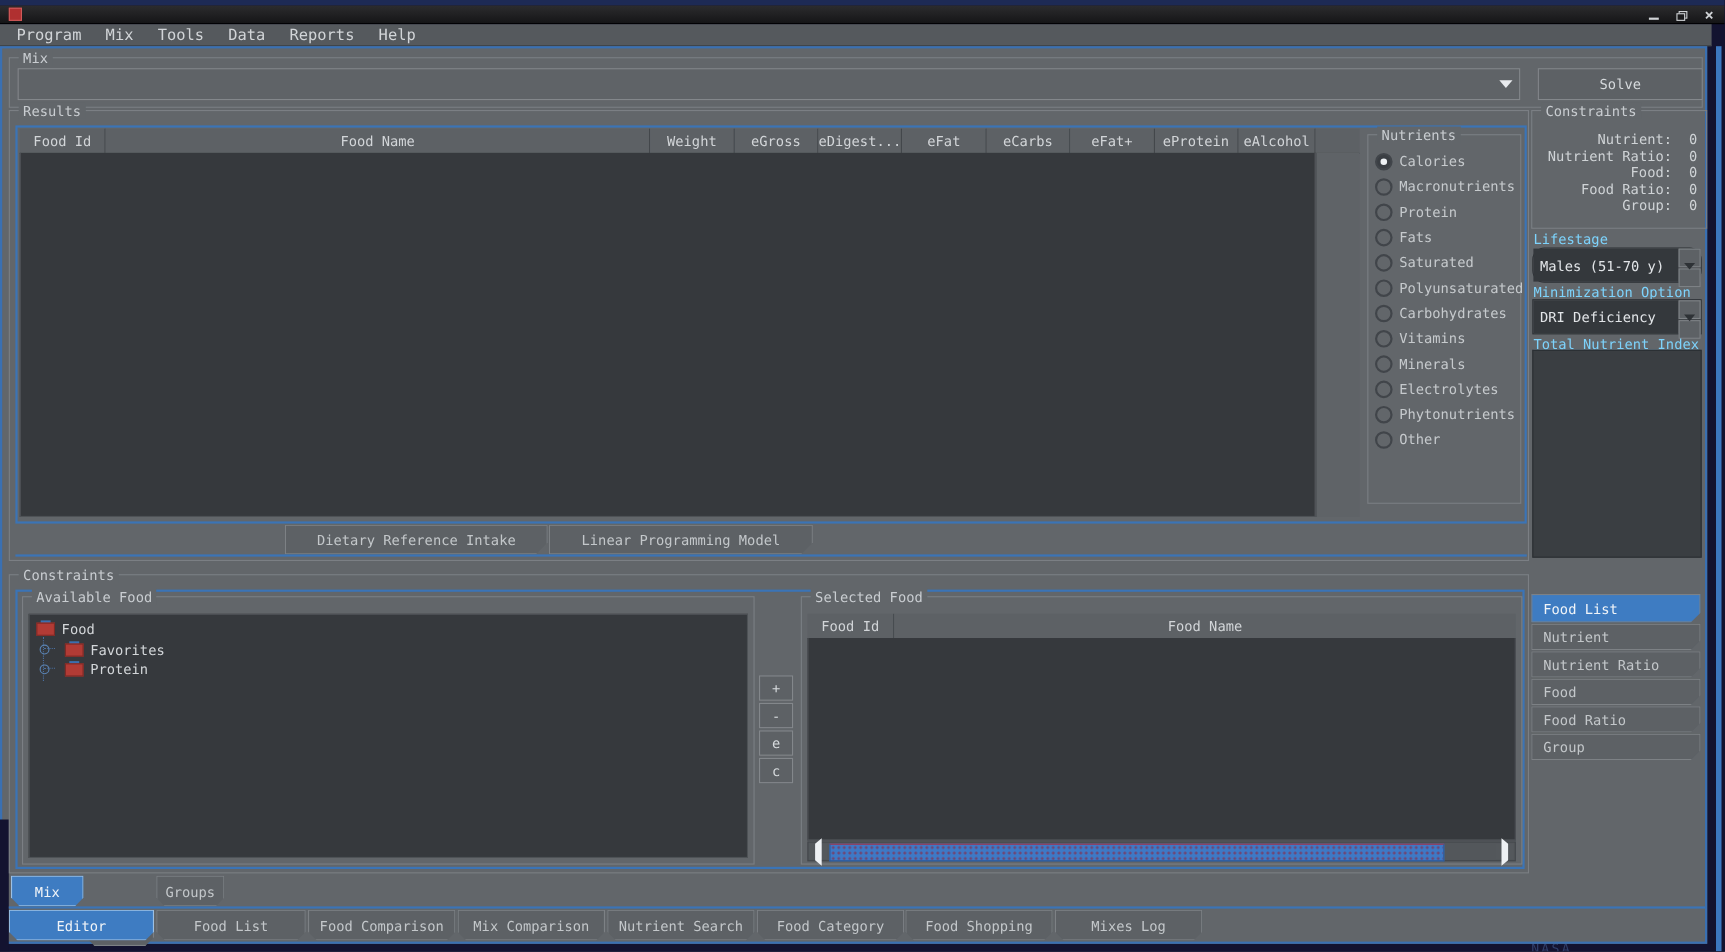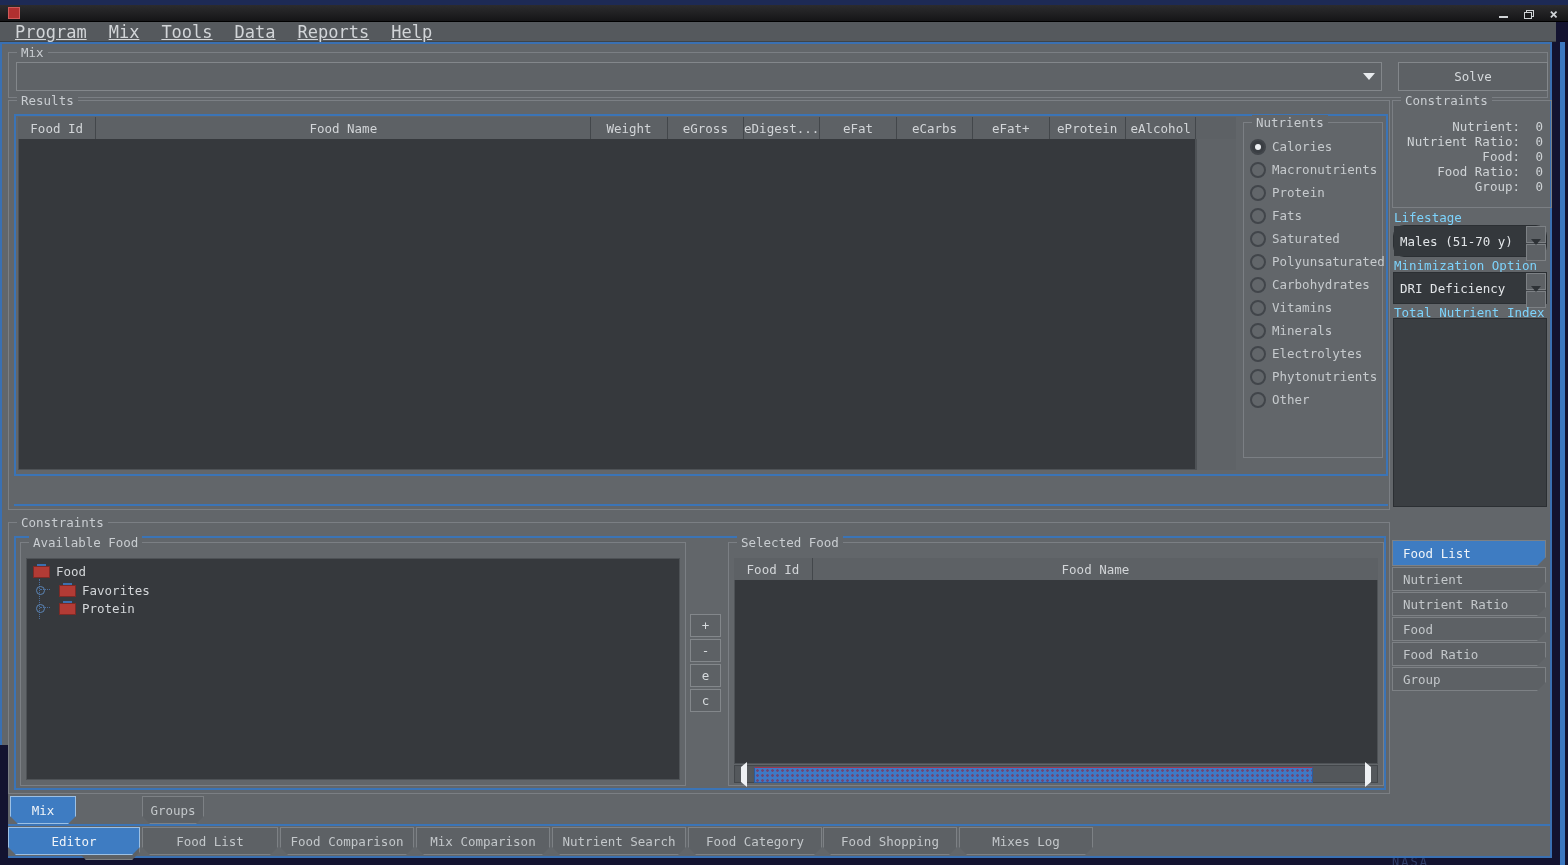--- a/index.html
+++ b/index.html
@@ -11,21 +11,21 @@
   .title-text{font-family:"DejaVu Sans",sans-serif;font-weight:bold;font-size:12px;color:#ffffff;}
   .winctl{display:flex;gap:16px;align-items:center;}
   .min-glyph{width:9px;height:2px;background:#d0d3d6;}
   .restore-glyph{width:10px;height:9px;position:relative;}
   .restore-glyph::before{content:'';position:absolute;top:0;right:0;width:6px;height:5px;border:1px solid #d0d3d6;}
   .restore-glyph::after{content:'';position:absolute;bottom:0;left:0;width:6px;height:5px;border:1px solid #d0d3d6;background:#1b1b1d;}
   .close-glyph{color:#d0d3d6;font-weight:bold;font-size:14px;line-height:10px;}
   .close-glyph::before{content:'\00d7';}
   
   .menubar{background:#55595d;border-bottom:1px solid #3f4347;display:flex;align-items:center;padding-left:4px;}
-  .menu-item{padding:0 11px;color:#d2d5d8;font-size:17px;cursor:default;text-decoration:underline;}
+  .menu-item{padding:0 11px;color:#d2d5d8;font-size:14px;cursor:default;}
   
   .content-bg{background:#62666a;border:2px solid #3a70b2;}
   
   .fs{border:1px solid #7b7f84;}
   .fs-lg{position:absolute;top:-8px;left:8px;background:#62666a;padding:0 4px;color:#c9cdd1;line-height:15px;white-space:nowrap;}
   .bluebox{border:2px solid #3b74b6;}
   
   .btn{background:#5d6165;border:1px solid #83878b;color:#d6dadd;display:flex;align-items:center;justify-content:center;}
   
   .combo{background:#5f6367;border:1px solid #83878b;display:flex;align-items:center;}
@@ -187,20 +187,22 @@
           <span class="radio"></span>
           <span class="radio-label">Phytonutrients</span>
         </div>
       <div class="radio-row">
           <span class="radio"></span>
           <span class="radio-label">Other</span>
         </div>
     </div>
   </div>
 
+  <div class="abs tab cut-br" style="left:259px;top:477px;width:239px;height:27px;">Dietary Reference Intake</div>
+  <div class="abs tab cut-br" style="left:499px;top:477px;width:240px;height:27px;">Linear Programming Model</div>
   <div class="abs" style="left:14px;top:504px;width:1374px;height:2px;background:#3b74b6;"></div>
 
   <div class="abs fs" style="left:1392px;top:100px;width:160px;height:108px;">
     <span class="fs-lg">Constraints</span>
     <div style="position:absolute;left:0;top:18px;width:100%;">
       <div class="cons-row">
           <span>Nutrient:</span>
           <span class="cons-val">0</span>
         </div>
       <div class="cons-row">

